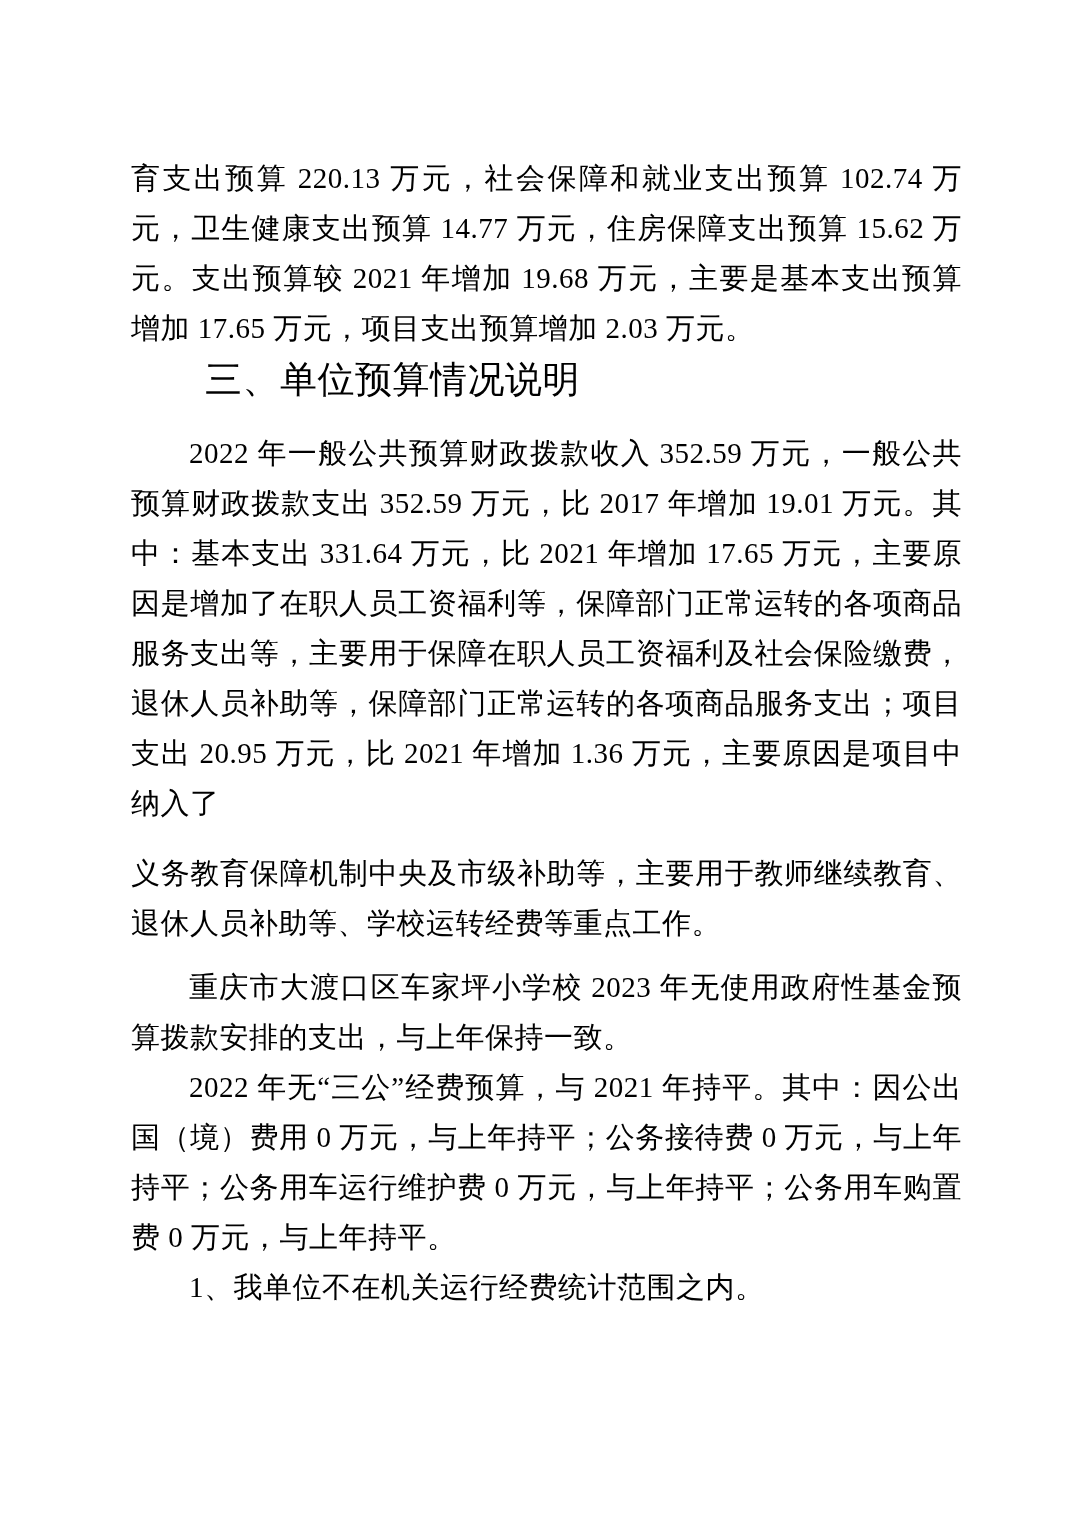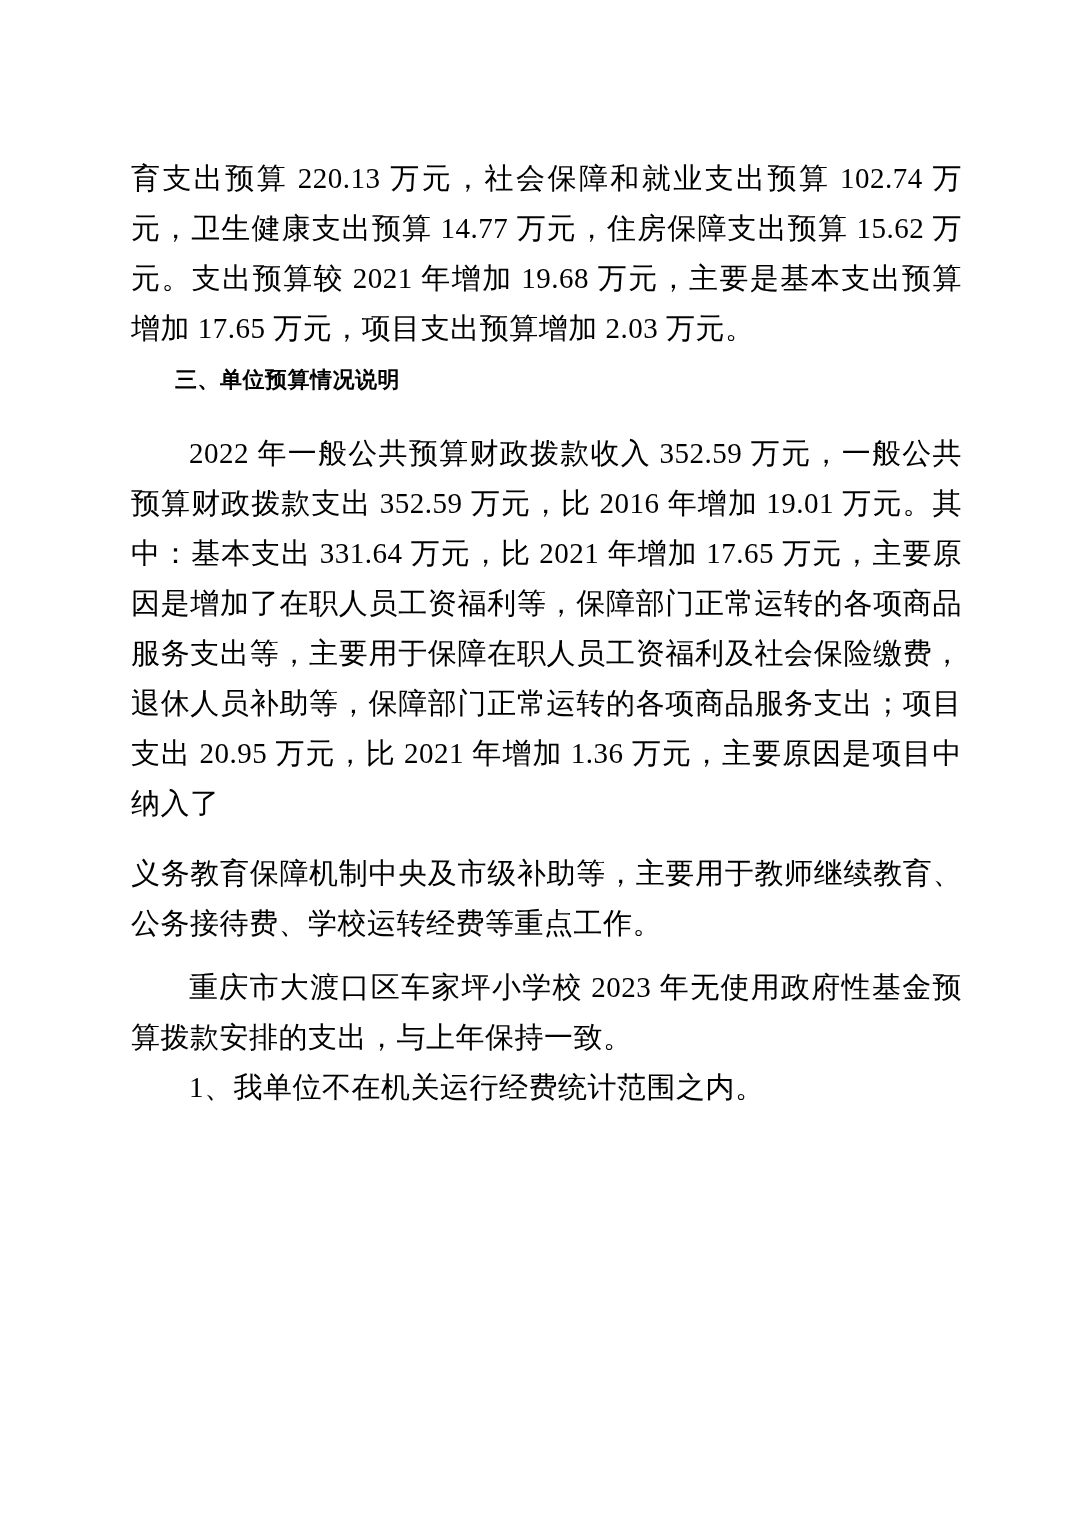--- a/index.html
+++ b/index.html
@@ -24,45 +24,46 @@
     line-height: 50px;
     text-align: justify;
     letter-spacing: 0.5px;
     word-break: break-all;
   }
   .indent { text-indent: 2em; }
   .no-indent { text-indent: 0; }
   .heading {
     margin: 0;
     font-family: "Liberation Sans", "DejaVu Sans", sans-serif;
-    font-weight: bold;
-    font-size: 22px;
+    font-weight: normal;
+    font-size: 37px;
     line-height: 50px;
     text-indent: 2em;
     letter-spacing: 0.5px;
   }
   .heading-three { margin: 2px 0 23px 0; }
   .heading-four  { margin: 0 0 18px 0; }
   .heading-five  { margin: 0; }
   .para-c { margin-top: 20px; }
   .para-d { margin-top: 14px; }
 </style>
 </head>
 <body>
 
 <div class="page">
 
   <p class="para no-indent">育支出预算 220.13 万元，社会保障和就业支出预算 102.74 万元，卫生健康支出预算 14.77 万元，住房保障支出预算 15.62 万元。支出预算较 2021 年增加 19.68 万元，主要是基本支出预算增加 17.65 万元，项目支出预算增加 2.03 万元。</p>
 
   <h3 class="heading heading-three">三、单位预算情况说明</h3>
 
-  <p class="para indent">2022 年一般公共预算财政拨款收入 352.59 万元，一般公共预算财政拨款支出 352.59 万元，比 2016 年增加 19.01 万元。其中：基本支出 331.64 万元，比 2021 年增加 17.65 万元，主要原因是增加了在职人员工资福利等，保障部门正常运转的各项商品服务支出等，主要用于保障在职人员工资福利及社会保险缴费，退休人员补助等，保障部门正常运转的各项商品服务支出；项目支出 20.95 万元，比 2021 年增加 1.36 万元，主要原因是项目中纳入了</p>
+  <p class="para indent">2022 年一般公共预算财政拨款收入 352.59 万元，一般公共预算财政拨款支出 352.59 万元，比 2017 年增加 19.01 万元。其中：基本支出 331.64 万元，比 2021 年增加 17.65 万元，主要原因是增加了在职人员工资福利等，保障部门正常运转的各项商品服务支出等，主要用于保障在职人员工资福利及社会保险缴费，退休人员补助等，保障部门正常运转的各项商品服务支出；项目支出 20.95 万元，比 2021 年增加 1.36 万元，主要原因是项目中纳入了</p>
 
-  <p class="para no-indent para-c">义务教育保障机制中央及市级补助等，主要用于教师继续教育、公务接待费、学校运转经费等重点工作。</p>
+  <p class="para no-indent para-c">义务教育保障机制中央及市级补助等，主要用于教师继续教育、退休人员补助等、学校运转经费等重点工作。</p>
 
   <p class="para indent para-d">重庆市大渡口区车家坪小学校 2023 年无使用政府性基金预算拨款安排的支出，与上年保持一致。</p>
 
 
+  <p class="para indent">2022 年无“三公”经费预算，与 2021 年持平。其中：因公出国（境）费用 0 万元，与上年持平；公务接待费 0 万元，与上年持平；公务用车运行维护费 0 万元，与上年持平；公务用车购置费 0 万元，与上年持平。</p>
 
 
   <p class="para indent">1、我单位不在机关运行经费统计范围之内。</p>
 
 </div>
 
 </body></html>

